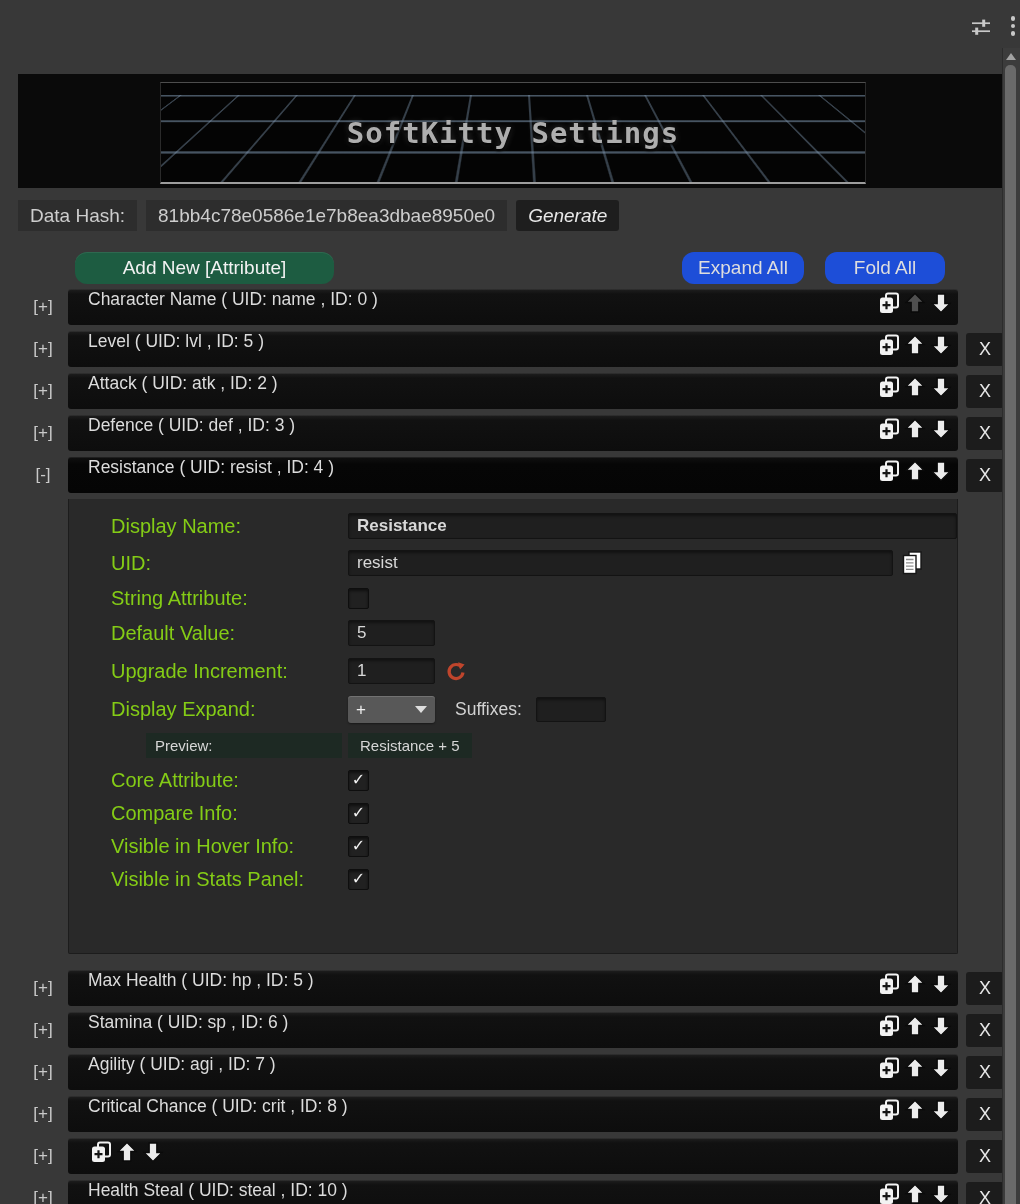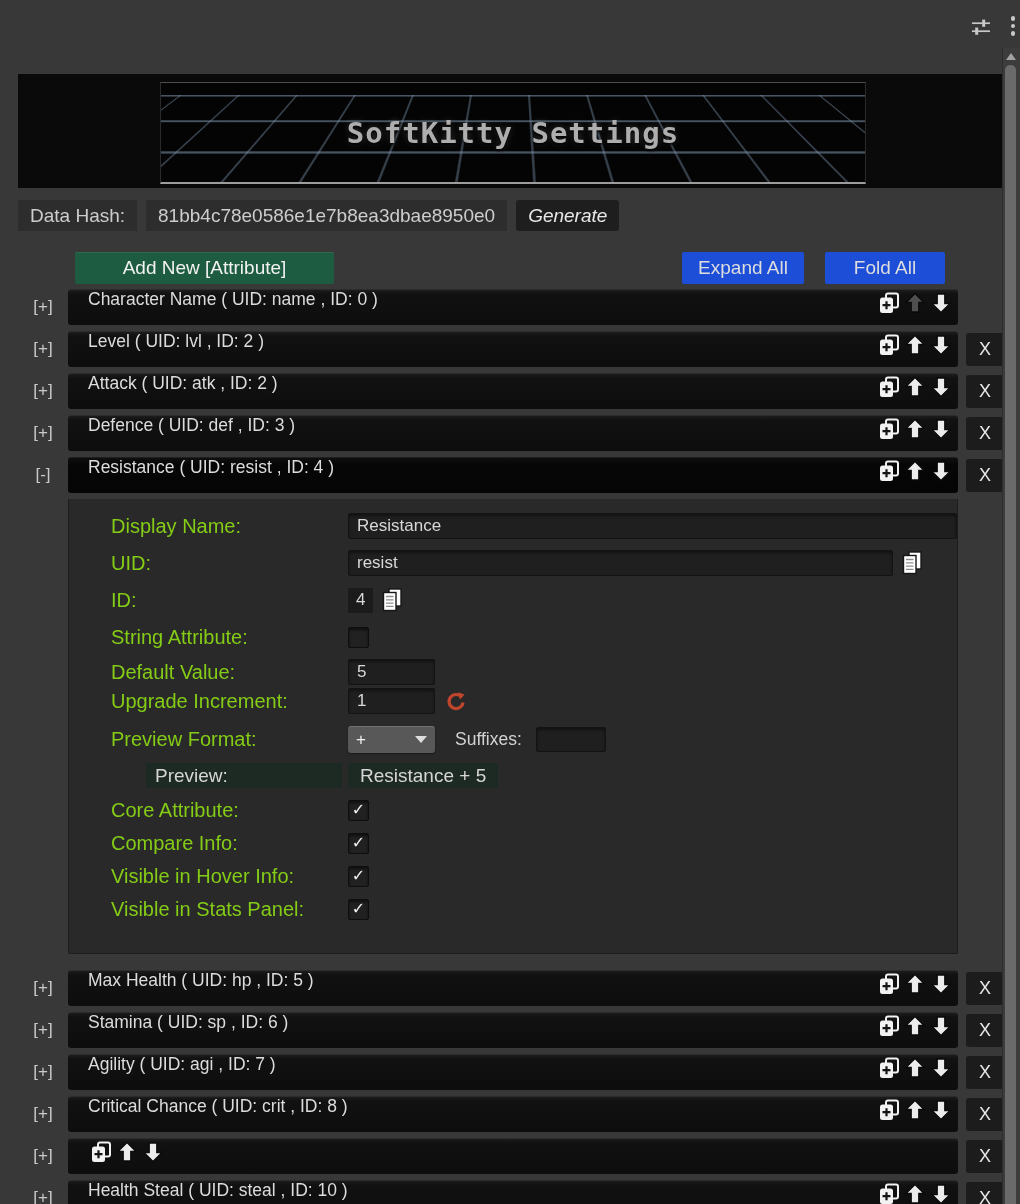--- a/index.html
+++ b/index.html
@@ -26,21 +26,21 @@
     transform:perspective(210px) rotateX(40deg);transform-origin:50% 0;}
   .banner-text{position:absolute;width:100%;top:33px;text-align:center;
     font-family:"DejaVu Sans Mono",monospace;font-weight:bold;font-size:29px;color:#aeaeae;
     letter-spacing:1px;text-shadow:0 2px 3px #000,0 0 7px rgba(255,255,255,.22);}
   
   .hash-row{position:absolute;top:200px;left:18px;height:31px;display:flex;gap:9px;font-size:19px;}
   .chip{background:#2d2d2d;display:flex;align-items:center;padding:0 12px;color:#cdcdcd;white-space:nowrap;}
   .generate{background:#1e1e1e;border-radius:3px;color:#e8e8e8;font-style:italic;}
   
   .toolbar{position:absolute;top:252px;left:18px;width:986px;height:32px;display:flex;align-items:stretch;}
-  .btn{display:flex;align-items:center;justify-content:center;border-radius:2px;font-size:19px;white-space:nowrap;}
+  .btn{display:flex;align-items:center;justify-content:center;border-radius:12px;font-size:19px;white-space:nowrap;}
   .btn-add{margin-left:57px;width:259px;background:#1d5c41;color:#f2f2f2;box-shadow:inset 0 1px 0 rgba(255,255,255,.08);}
   .spacer{flex:1;}
   .btn-dark{background:#1d4ed8;color:#dedede;}
   .btn-expand{width:122px;}
   .btn-fold{width:120px;margin-left:21px;margin-right:59px;}
   
   .attr-list{position:absolute;top:289px;left:18px;width:986px;}
   .attr-row{display:flex;align-items:stretch;height:36px;margin-bottom:6px;}
   .fold-col{width:50px;display:flex;align-items:center;justify-content:center;color:#c9c9c9;font-size:17px;}
   .bar{flex:1;border-radius:3px;display:flex;align-items:flex-start;padding:0 4px 0 20px;
@@ -57,39 +57,39 @@
   .x-btn.hidden{visibility:hidden;}
   
   .editor-panel{height:455px;margin:0 46px 16px 50px;background:#292929;border:1px solid #1c1c1c;border-top:none;
     box-sizing:border-box;padding:14px 0 0 42px;overflow:hidden;border-radius:0 0 2px 2px;}
   .form-row{display:flex;align-items:center;margin-bottom:11px;height:26px;}
   .form-row.small{height:22px;}
   .form-label{width:237px;font-size:20px;color:#84cc16;flex:none;}
   .input{background:#1f1f1f;border:1px solid #131313;border-radius:2px;height:26px;box-sizing:border-box;
     display:flex;align-items:center;padding:0 8px;font-size:17px;color:#d8d8d8;
     box-shadow:inset 0 2px 3px rgba(0,0,0,.45);}
-  .in-wide1{width:664px;}
+  .in-wide1{width:664px;font-weight:bold;}
   .in-wide2{width:545px;}
   .in-small{width:87px;}
   .in-suffix{width:70px;height:25px;}
   .id-chip{background:#1b1b1b;height:25px;display:flex;align-items:center;padding:0 8px;font-size:17px;color:#d8d8d8;}
   .copy-icon{margin-left:8px;display:flex;align-items:center;}
   .checkbox{width:19px;height:19px;background:#212121;border:1px solid #0e0e0e;border-radius:2px;flex:none;
     box-shadow:inset 0 2px 3px rgba(0,0,0,.55);display:flex;align-items:center;justify-content:center;
     color:#f4f4f4;font-size:16px;font-weight:bold;font-family:"DejaVu Sans",sans-serif;}
   .checkbox .tick{display:none;line-height:1;}
   .checkbox.checked .tick{display:block;}
   .dropdown{width:87px;height:27px;background:#585858;border-radius:3px;display:flex;align-items:center;
     padding:0 8px;box-sizing:border-box;color:#f0f0f0;font-size:17px;
     box-shadow:inset 0 1px 0 rgba(255,255,255,.16),0 1px 2px rgba(0,0,0,.4);}
   .caret{margin-left:auto;width:0;height:0;border-left:6px solid transparent;border-right:6px solid transparent;border-top:7px solid #dedede;}
   .suffix-label{margin-left:20px;margin-right:14px;font-size:17.5px;color:#d2d2d2;}
   .refresh{margin-left:10px;display:flex;align-items:center;}
   .preview-row{margin-left:35px;margin-bottom:11px;display:flex;align-items:center;height:25px;}
-  .pv-chip{background:#1d2923;height:25px;display:flex;align-items:center;font-size:19px;color:#d6d6d6;}
+  .pv-chip{background:#1d2923;height:25px;display:flex;align-items:center;font-size:15px;color:#d6d6d6;}
   .pv-label{width:196px;padding-left:9px;box-sizing:border-box;margin-right:6px;}
   .pv-value{padding:0 12px;}
   
   .scrollbar{position:absolute;right:0;top:48px;bottom:0;width:17px;background:#3c3c3c;border-left:1px solid #2c2c2c;}
   .scroll-up{position:absolute;top:5px;left:3px;width:0;height:0;border-left:5.5px solid transparent;border-right:5.5px solid transparent;border-bottom:7px solid #a2a2a2;}
   .scroll-thumb{position:absolute;top:17px;bottom:0;left:2px;width:11px;background:#6a6a6a;border-radius:5px 5px 0 0;}
   svg{display:block;}
 </style>
 </head>
 <body>
@@ -155,21 +155,21 @@
         </div>
       </div>
     </div>
     <div class="x-col">
       <div class="x-btn hidden">X</div>
     </div>
   </div>
     <div class="attr-row">
     <div class="fold-col">[+]</div>
     <div class="bar">
-      <div class="bar-label">Level ( UID: lvl , ID: 2 )</div>
+      <div class="bar-label">Level ( UID: lvl , ID: 5 )</div>
       <div class="bar-icons">
         <div class="icon-btn">
           <svg width="25" height="25" viewBox="0 0 25 25">
             <rect x="9" y="2.5" width="12" height="14" rx="2" fill="none" stroke="#f2f2f2" stroke-width="2"></rect>
             <rect x="3" y="6.5" width="13" height="15.5" rx="2.5" fill="#f2f2f2"></rect>
             <path d="M9.5 10.2 v8 M5.5 14.2 h8" stroke="#141414" stroke-width="2.2"></path>
           </svg>
         </div>
         <div class="icon-btn up">
           <svg width="24" height="24" viewBox="0 0 24 24">
@@ -283,55 +283,44 @@
     <div class="input in-wide2">resist</div>
     <div class="copy-icon">
       <svg width="22" height="26" viewBox="0 0 22 26">
         <rect x="8" y="2" width="12" height="17" fill="#ffffff" stroke="#161616" stroke-width="1.4"></rect>
         <rect x="2.5" y="5.5" width="12.5" height="18" fill="#ffffff" stroke="#161616" stroke-width="1.4"></rect>
         <path d="M5 9.5 h7.5 M5 12.8 h7.5 M5 16.1 h7.5 M5 19.4 h7.5" stroke="#8f8f8f" stroke-width="1.3"></path>
       </svg>
     </div>
   </div>
 
-  <div class="form-row" style="margin-bottom:13px;">
-    <div class="form-label">ID:</div>
-    <div class="id-chip">4</div>
-    <div class="copy-icon">
-      <svg width="22" height="26" viewBox="0 0 22 26">
-        <rect x="8" y="2" width="12" height="17" fill="#ffffff" stroke="#161616" stroke-width="1.4"></rect>
-        <rect x="2.5" y="5.5" width="12.5" height="18" fill="#ffffff" stroke="#161616" stroke-width="1.4"></rect>
-        <path d="M5 9.5 h7.5 M5 12.8 h7.5 M5 16.1 h7.5 M5 19.4 h7.5" stroke="#8f8f8f" stroke-width="1.3"></path>
-      </svg>
-    </div>
-  </div>
 
   <div class="form-row small">
     <div class="form-label">String Attribute:</div>
     <div class="checkbox"></div>
   </div>
 
-  <div class="form-row" style="margin-bottom:3px;">
+  <div class="form-row" style="margin-bottom:12px;">
     <div class="form-label">Default Value:</div>
     <div class="input in-small">5</div>
   </div>
 
   <div class="form-row" style="margin-bottom:12px;">
     <div class="form-label">Upgrade Increment:</div>
     <div class="input in-small">1</div>
     <div class="refresh">
       <svg width="21" height="21" viewBox="0 0 21 21">
         <path d="M16.6 6.2 A7 7 0 1 0 18 11.6" fill="none" stroke="#bf452c" stroke-width="3.2"></path>
         <path d="M13.2 1.2 L19.6 3.4 L15.0 8.4 Z" fill="#bf452c"></path>
       </svg>
     </div>
   </div>
 
   <div class="form-row" style="margin-bottom:10px;height:27px;">
-    <div class="form-label">Preview Format:</div>
+    <div class="form-label">Display Expand:</div>
     <div class="dropdown">
       <span>+</span>
       <span class="caret"></span>
     </div>
     <div class="suffix-label">Suffixes:</div>
     <div class="input in-suffix"></div>
   </div>
 
   <div class="preview-row">
     <div class="pv-chip pv-label">Preview:</div>

